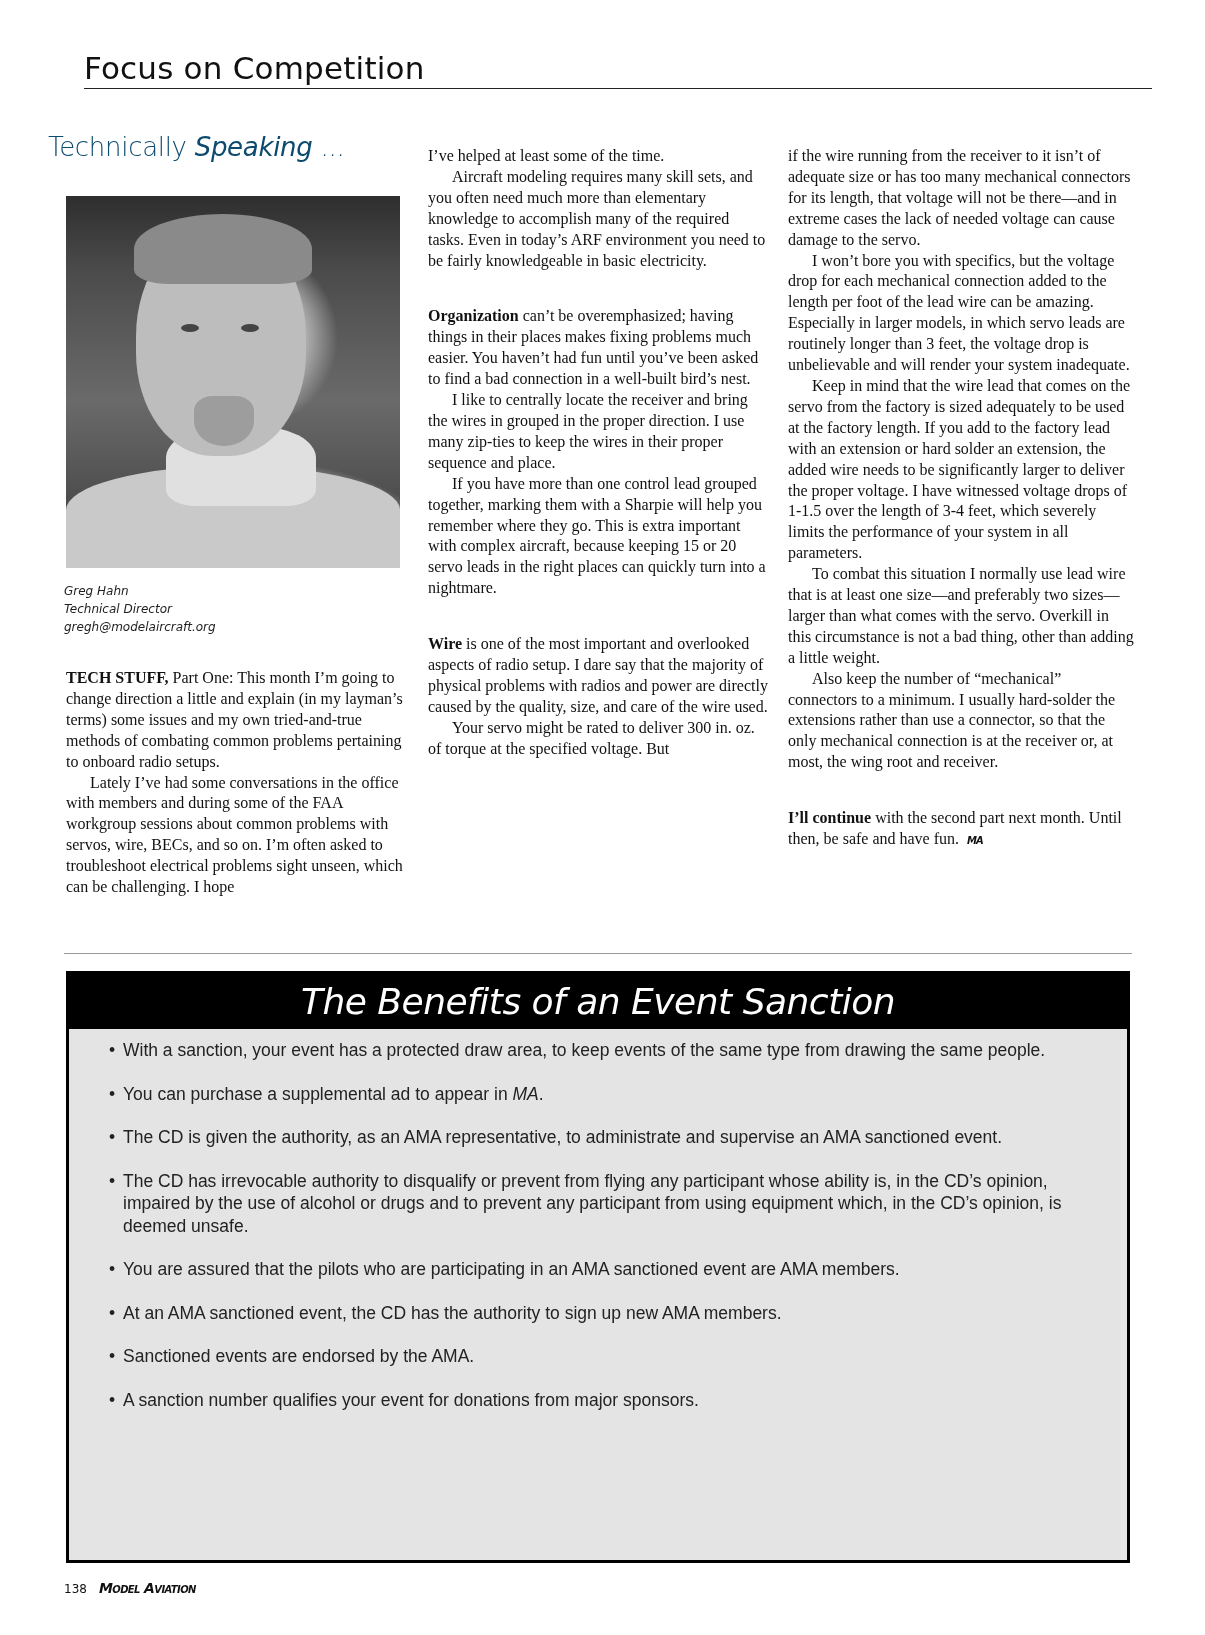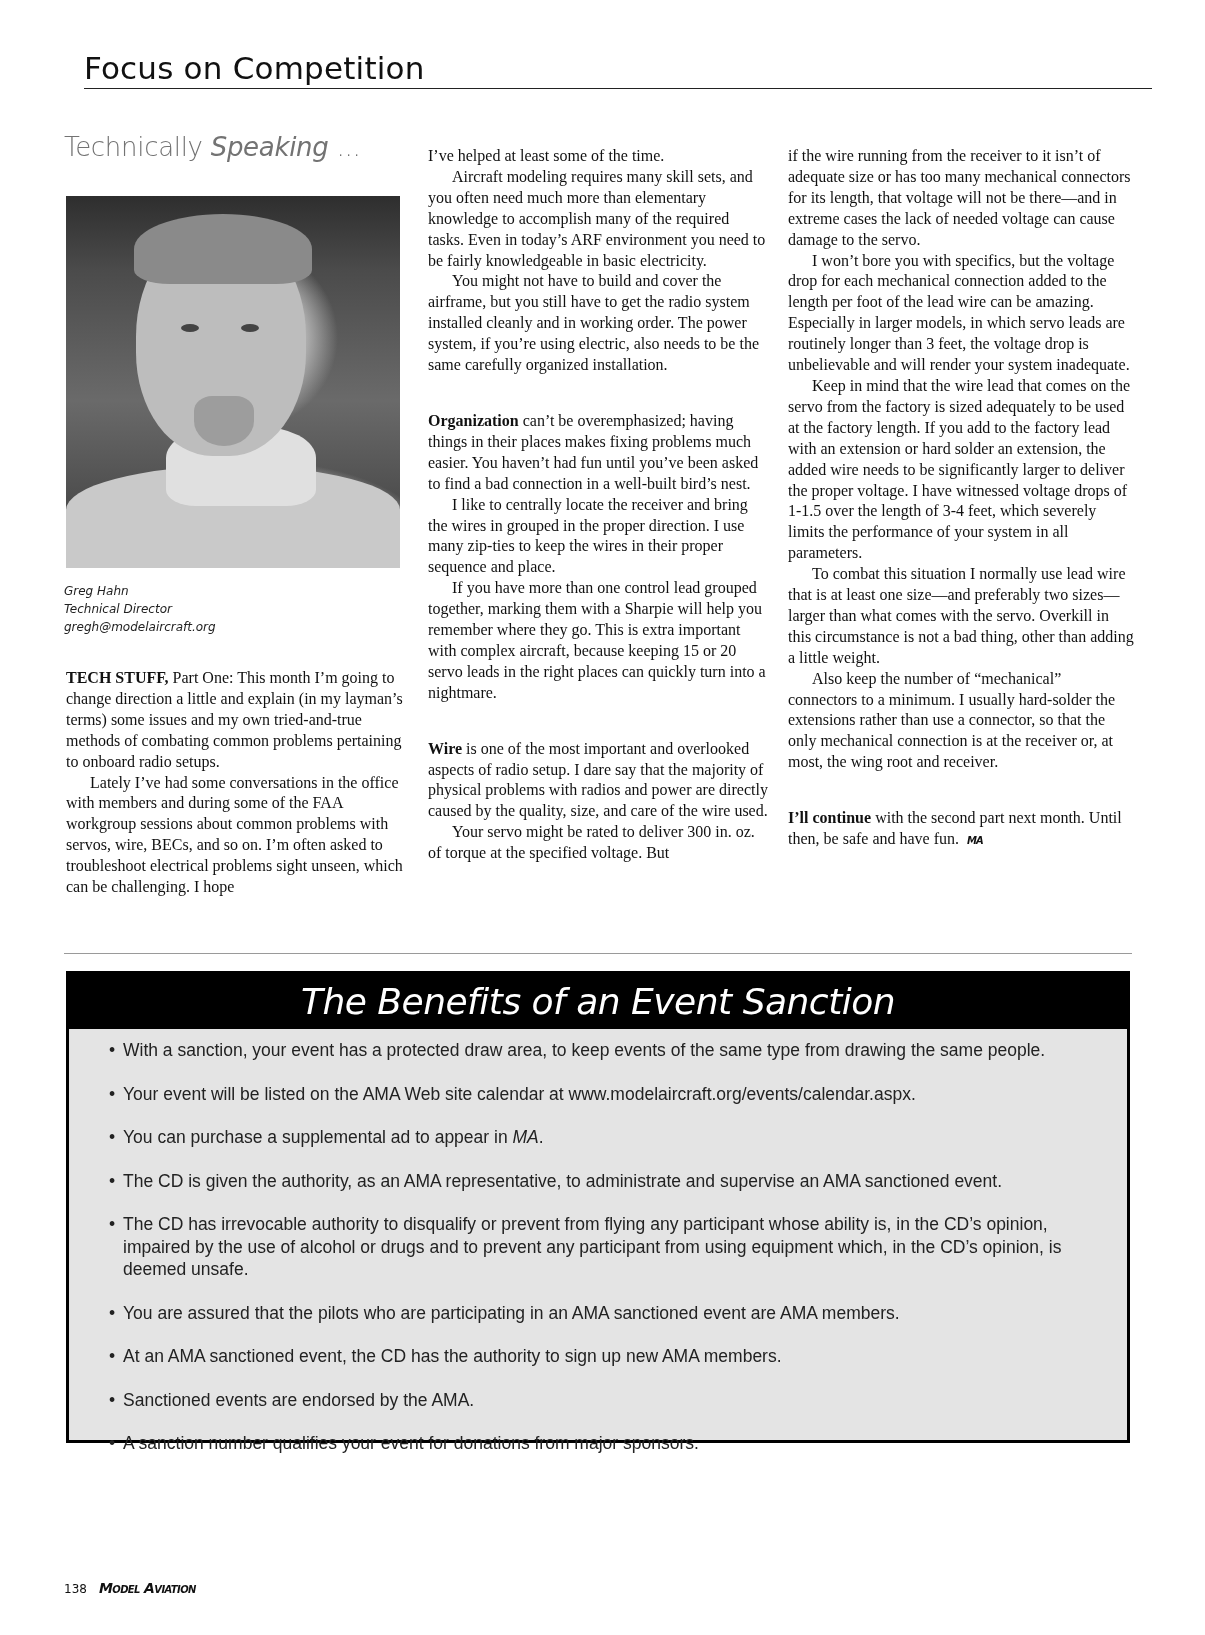--- a/index.html
+++ b/index.html
@@ -2,21 +2,21 @@
 <html><head>
   <meta charset="utf-8">
   <style>
     html, body { margin: 0; padding: 0; background: #ffffff; }
     body { width: 1205px; height: 1635px; position: relative; overflow: hidden; color: #111; }
     .page { position: absolute; left: 0; top: 0; width: 1205px; height: 1635px; background: #fff; }
 
     .section-header { position: absolute; left: 64px; top: 48px; width: 1068px; height: 40px; border-bottom: 1.5px solid #222; margin-left: 20px; }
     .section-title { font-family: "DejaVu Sans", sans-serif; font-size: 31px; line-height: 40px; color: #111; letter-spacing: 0.2px; }
 
-    .column-title { position: absolute; left: 64px; top: 132px; font-family: "DejaVu Sans", sans-serif; font-weight: 300; font-size: 26px; color: #737373; letter-spacing: -0.3px; }
+    .column-title { position: absolute; left: 48px; top: 132px; font-family: "DejaVu Sans", sans-serif; font-weight: 300; font-size: 26px; color: #0c4a6e; letter-spacing: -0.3px; }
     .column-title .italic { font-style: italic; }
 
     .photo { position: absolute; left: 66px; top: 196px; width: 334px; height: 372px; overflow: hidden;
       background: radial-gradient(ellipse 42% 36% at 52% 38%, #d9d9d9 0%, #b7b7b7 45%, rgba(0,0,0,0) 70%),
                   radial-gradient(ellipse 70% 30% at 55% 95%, #cfcfcf 0%, #bdbdbd 60%, rgba(0,0,0,0) 80%),
                   linear-gradient(180deg, #2e2e2e 0%, #4b4b4b 20%, #6a6a6a 55%, #3a3a3a 100%); }
     .photo .collar { position: absolute; left: 100px; top: 230px; width: 150px; height: 80px; background: #e0e0e0; border-radius: 40% 40% 20% 20%; }
     .photo .sweater { position: absolute; left: 0; top: 270px; width: 334px; height: 110px; background: #c9c9c9; border-radius: 50% 50% 0 0 / 40% 40% 0 0; }
     .photo .head { position: absolute; left: 70px; top: 30px; width: 170px; height: 230px; background: #bdbdbd; border-radius: 48% 48% 45% 45%; }
     .photo .hair { position: absolute; left: 68px; top: 18px; width: 178px; height: 70px; background: #8a8a8a; border-radius: 50% 50% 20% 20%; }
@@ -30,21 +30,21 @@
     .col p.indent { text-indent: 24px; }
     .col p.gap { margin-top: 35px; }
     .col b { font-weight: bold; }
     .col1 { left: 66px; top: 668px; width: 338px; }
     .col2 { left: 428px; top: 146px; width: 340px; }
     .col3 { left: 788px; top: 146px; width: 346px; }
     .ma-mark { font-family: "DejaVu Sans", sans-serif; font-weight: bold; font-style: italic; font-size: 10px; letter-spacing: -1px; margin-left: 8px; }
 
     .divider { position: absolute; left: 64px; top: 953px; width: 1068px; height: 1px; background: #9a9a9a; }
 
-    .sanction-box { position: absolute; left: 66px; top: 971px; width: 1064px; height: 472px; border: 3px solid #000; background: #e4e4e4; box-sizing: border-box; }
+    .sanction-box { position: absolute; left: 66px; top: 971px; width: 1064px; height: 592px; border: 3px solid #000; background: #e4e4e4; box-sizing: border-box; }
     .sanction-header { background: #000; height: 55px; text-align: center; }
     .sanction-title { font-family: "DejaVu Sans", sans-serif; font-style: italic; font-weight: 300; font-size: 36px; line-height: 55px; color: #fff; letter-spacing: -0.5px; }
     .benefits { list-style: none; margin: 0; padding: 10px 36px 0 40px; }
     .benefits li { position: relative; font-family: "Liberation Sans", sans-serif; font-size: 17.5px; line-height: 22.5px; color: #222; padding-left: 14px; margin-bottom: 21px; }
     .benefits li::before { content: "\2022"; position: absolute; left: 0; top: 0; }
     .benefits li em { font-style: italic; }
 
     .footer { position: absolute; left: 64px; top: 1580px; height: 24px; display: flex; align-items: baseline; }
     .page-number { font-family: "DejaVu Sans", sans-serif; font-size: 12px; color: #111; margin-right: 12px; }
     .magazine-name { font-family: "DejaVu Sans", sans-serif; font-weight: bold; font-style: italic; font-size: 14px; letter-spacing: -0.6px; font-variant: small-caps; color: #111; }
@@ -79,21 +79,20 @@
   </div>
 
   <div class="col col1">
     <p><b>TECH STUFF,</b><span> Part One: This month I’m going to change direction a little and explain (in my layman’s terms) some issues and my own tried-and-true methods of combating common problems pertaining to onboard radio setups.</span></p>
     <p class="indent">Lately I’ve had some conversations in the office with members and during some of the FAA workgroup sessions about common problems with servos, wire, BECs, and so on. I’m often asked to troubleshoot electrical problems sight unseen, which can be challenging. I hope</p>
   </div>
 
   <div class="col col2">
     <p>I’ve helped at least some of the time.</p>
     <p class="indent">Aircraft modeling requires many skill sets, and you often need much more than elementary knowledge to accomplish many of the required tasks. Even in today’s ARF environment you need to be fairly knowledgeable in basic electricity.</p>
-    <p class="indent">You might not have to build and cover the airframe, but you still have to get the radio system installed cleanly and in working order. The power system, if you’re using electric, also needs to be the same carefully organized installation.</p>
     <p class="gap"><b>Organization</b><span> can’t be overemphasized; having things in their places makes fixing problems much easier. You haven’t had fun until you’ve been asked to find a bad connection in a well-built bird’s nest.</span></p>
     <p class="indent">I like to centrally locate the receiver and bring the wires in grouped in the proper direction. I use many zip-ties to keep the wires in their proper sequence and place.</p>
     <p class="indent">If you have more than one control lead grouped together, marking them with a Sharpie will help you remember where they go. This is extra important with complex aircraft, because keeping 15 or 20 servo leads in the right places can quickly turn into a nightmare.</p>
     <p class="gap"><b>Wire</b><span> is one of the most important and overlooked aspects of radio setup. I dare say that the majority of physical problems with radios and power are directly caused by the quality, size, and care of the wire used.</span></p>
     <p class="indent">Your servo might be rated to deliver 300 in. oz. of torque at the specified voltage. But</p>
   </div>
 
   <div class="col col3">
     <p>if the wire running from the receiver to it isn’t of adequate size or has too many mechanical connectors for its length, that voltage will not be there—and in extreme cases the lack of needed voltage can cause damage to the servo.</p>
     <p class="indent">I won’t bore you with specifics, but the voltage drop for each mechanical connection added to the length per foot of the lead wire can be amazing. Especially in larger models, in which servo leads are routinely longer than 3 feet, the voltage drop is unbelievable and will render your system inadequate.</p>
@@ -104,21 +103,20 @@
   </div>
 
   <div class="divider"></div>
 
   <div class="sanction-box">
     <div class="sanction-header">
       <span class="sanction-title">The Benefits of an Event Sanction</span>
     </div>
     <ul class="benefits">
       <li><span>With a sanction, your event has a protected draw area, to keep events of the same type from drawing the same people.</span><em></em><span></span></li>
-      <li><span>Your event will be listed on the AMA Web site calendar at www.modelaircraft.org/events/calendar.aspx.</span><em></em><span></span></li>
       <li><span>You can purchase a supplemental ad to appear in </span><em>MA</em><span>.</span></li>
       <li><span>The CD is given the authority, as an AMA representative, to administrate and supervise an AMA sanctioned event.</span><em></em><span></span></li>
       <li><span>The CD has irrevocable authority to disqualify or prevent from flying any participant whose ability is, in the CD’s opinion, impaired by the use of alcohol or drugs and to prevent any participant from using equipment which, in the CD’s opinion, is deemed unsafe.</span><em></em><span></span></li>
       <li><span>You are assured that the pilots who are participating in an AMA sanctioned event are AMA members.</span><em></em><span></span></li>
       <li><span>At an AMA sanctioned event, the CD has the authority to sign up new AMA members.</span><em></em><span></span></li>
       <li><span>Sanctioned events are endorsed by the AMA.</span><em></em><span></span></li>
       <li><span>A sanction number qualifies your event for donations from major sponsors.</span><em></em><span></span></li>
     </ul>
   </div>
 

